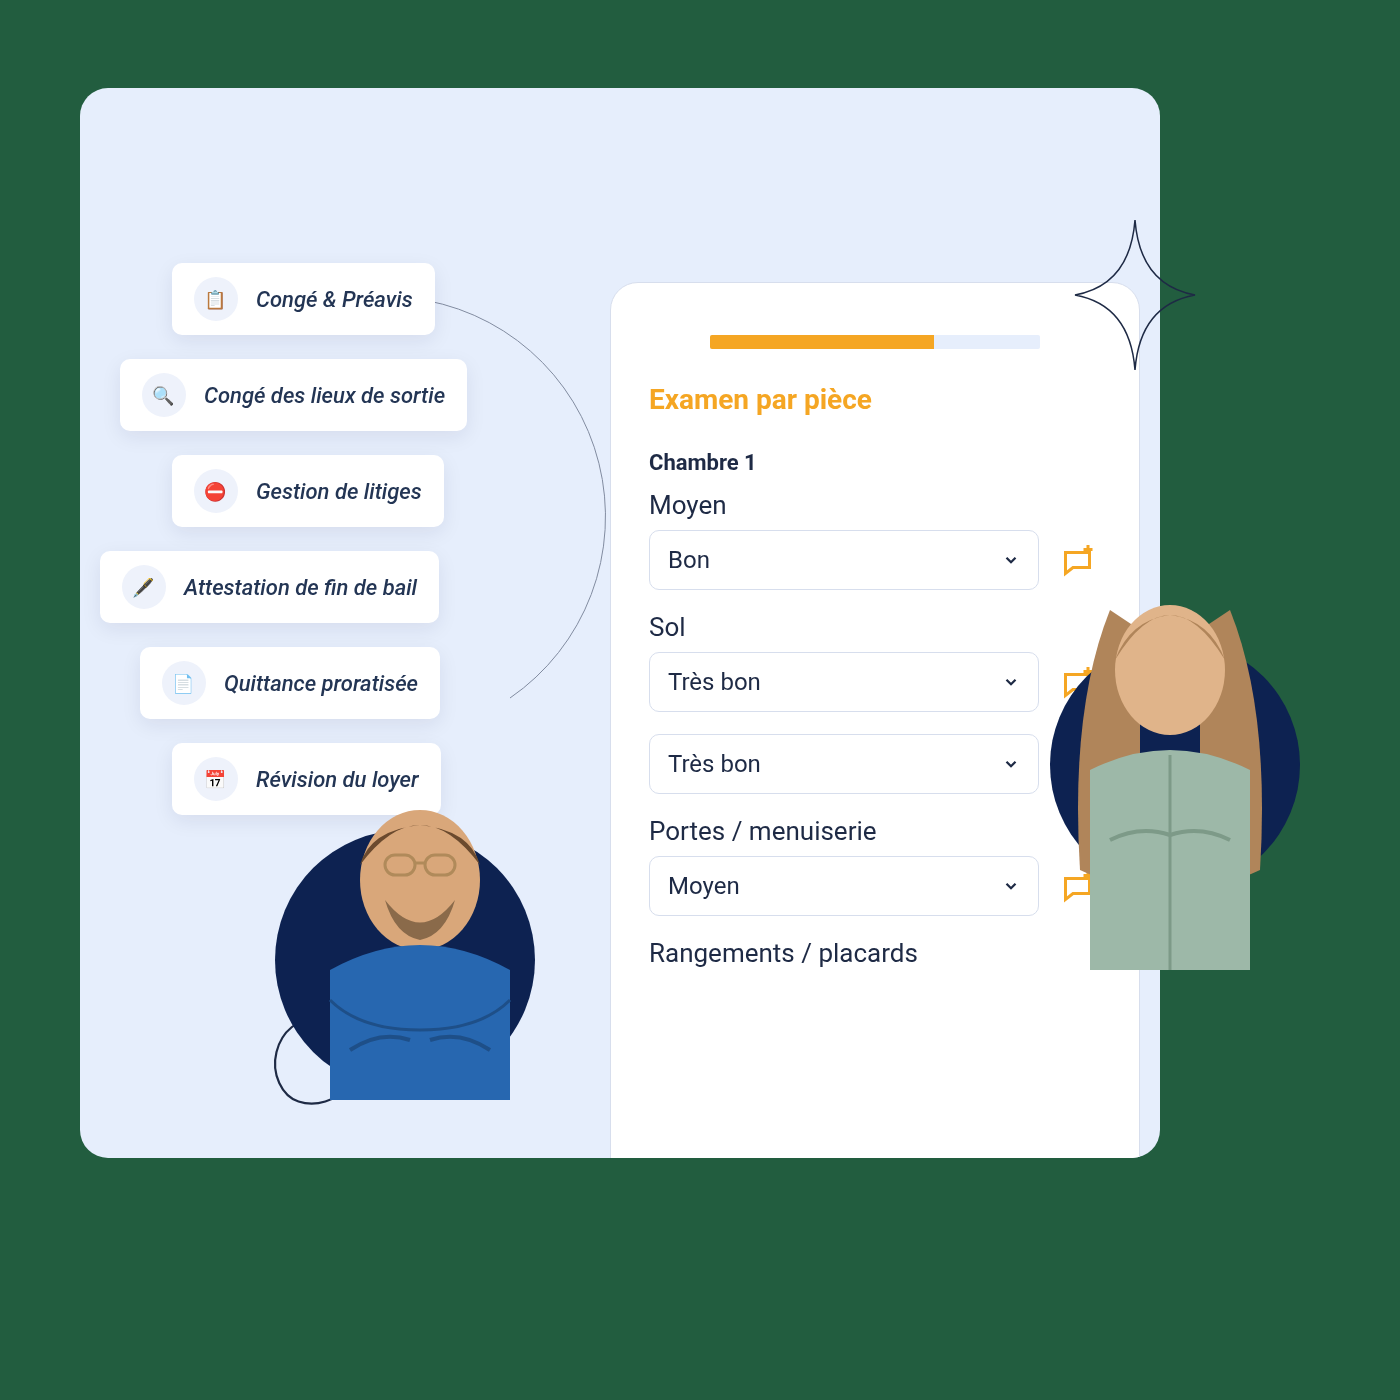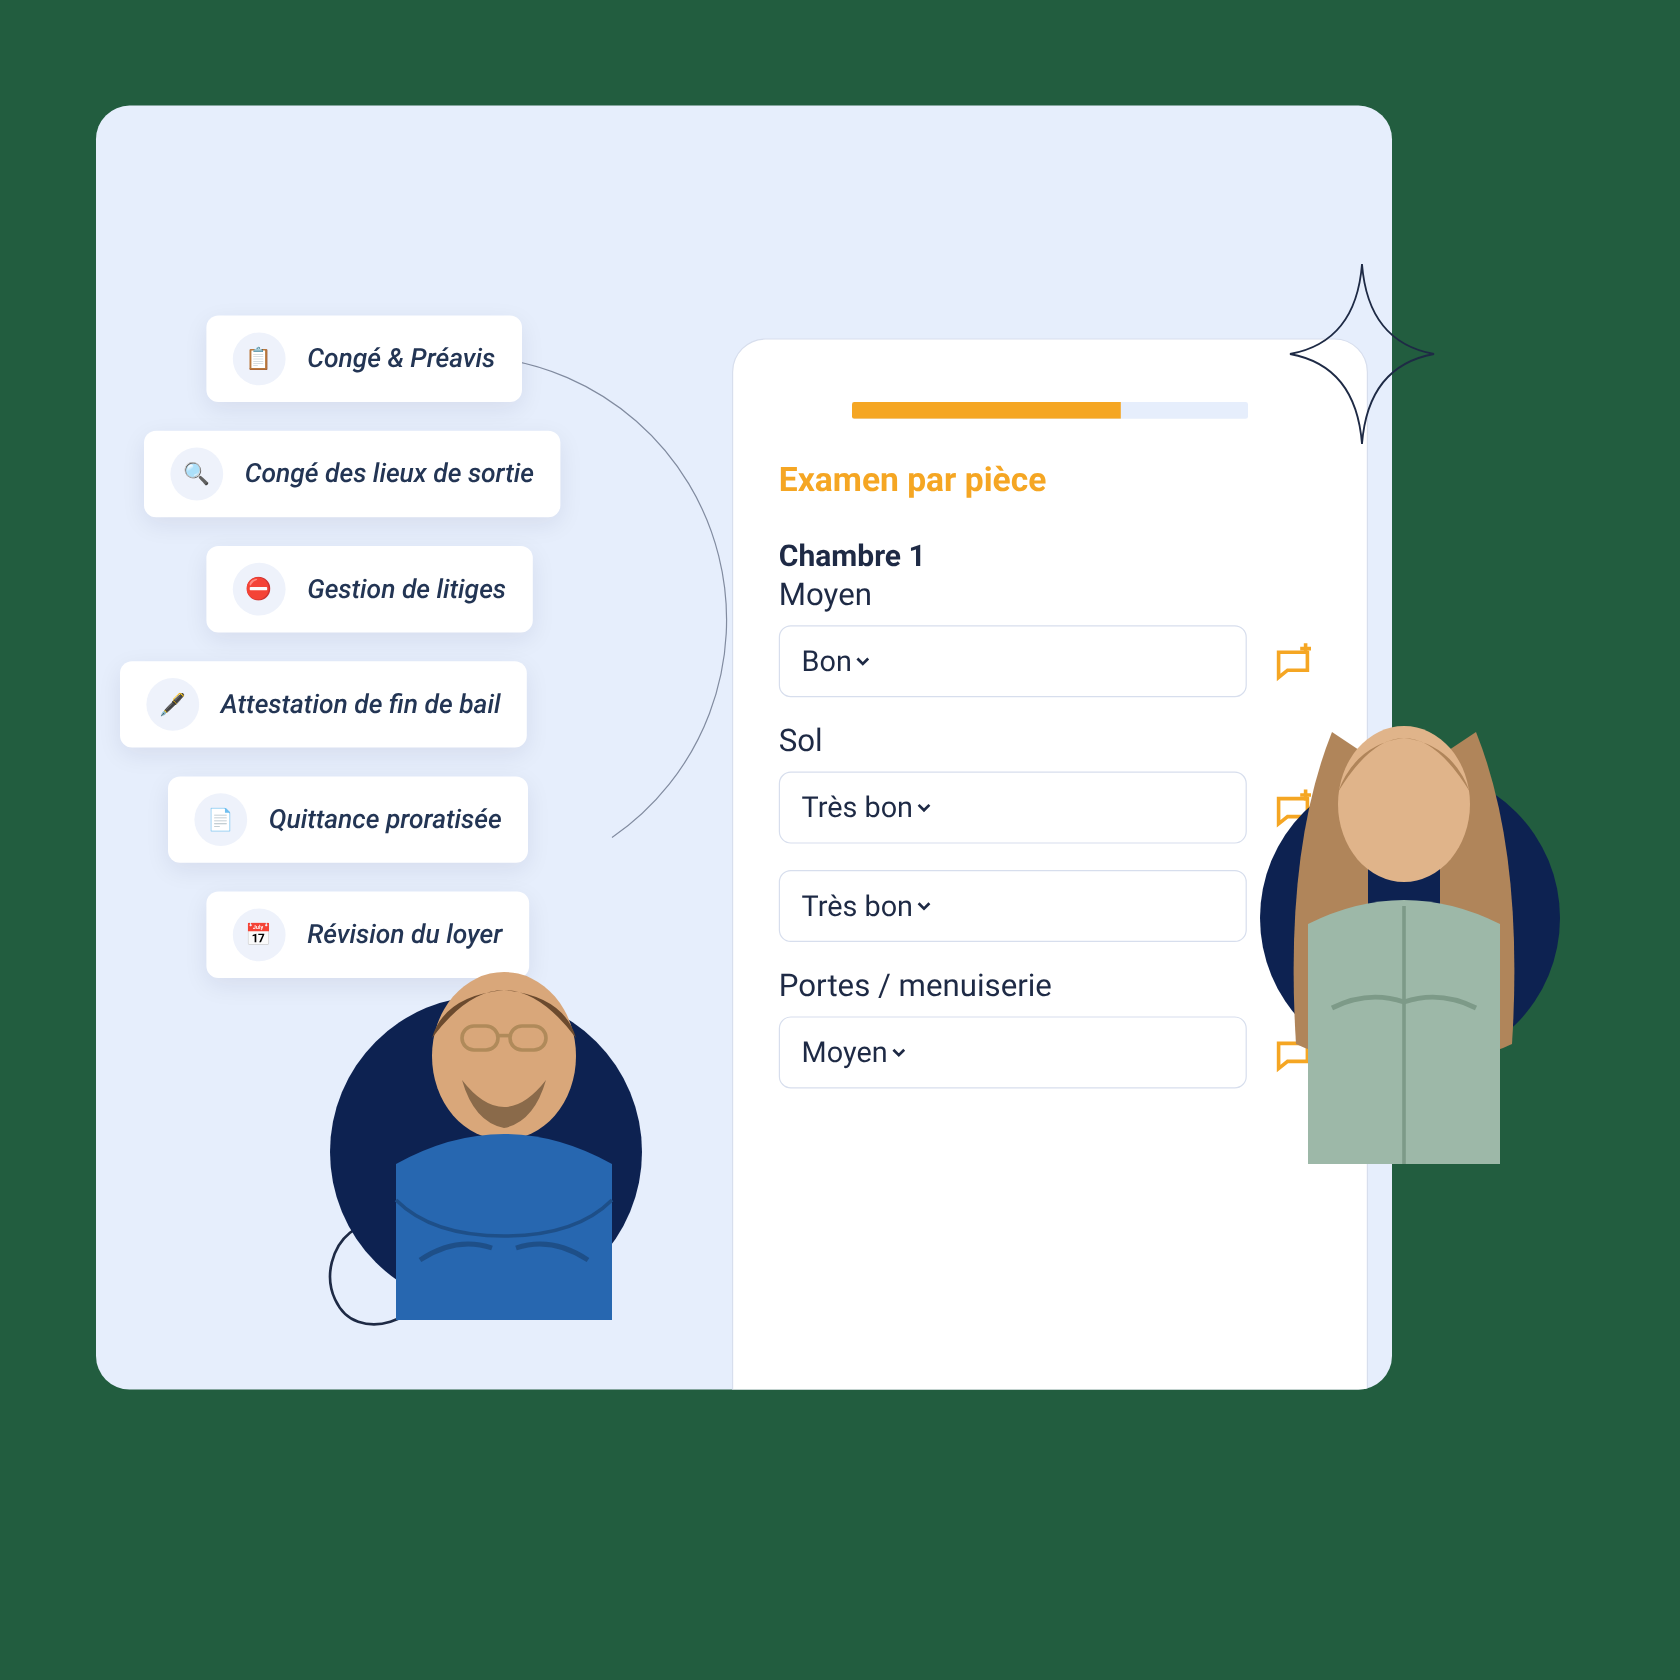--- a/index.html
+++ b/index.html
@@ -88,23 +88,23 @@
       width: 68%;
     }
     .section-title {
       color: #f5a623;
       font-size: 28px;
       font-weight: 700;
       margin-bottom: 34px;
     }
     .room-name {
       color: #1e2a45;
-      font-size: 25px;
+      font-size: 22px;
       font-weight: 700;
-      margin-bottom: 2px;
+      margin-bottom: 15px;
     }
     .field-block {
       margin-bottom: 22px;
     }
     .field-label {
       color: #1e2a45;
       font-size: 26px;
       font-weight: 400;
       margin-bottom: 10px;
     }
@@ -113,20 +113,21 @@
       align-items: center;
       gap: 18px;
     }
     .select-box {
       flex: 1;
       height: 60px;
       border: 1px solid #d7deed;
       border-radius: 10px;
       display: flex;
       align-items: center;
+      justify-content: space-between;
       padding: 0 18px;
     }
     .select-value {
       color: #1e2a45;
       font-size: 24px;
       font-weight: 400;
     }
     .chevron {
       width: 18px;
       height: 18px;
@@ -311,20 +312,23 @@
         </div>
         <div class="comment-btn">
           <svg width="36" height="36" viewBox="0 0 24 24" fill="none" stroke="#f5a623" stroke-width="2">
               <path d="M3 7h16v10H8l-5 4V7z"></path>
               <path d="M18 2v6M15 5h6"></path>
             </svg>
         </div>
       </div>
     </div>
 
+    <div class="field-block">
+      <div class="field-label">Rangements / placards</div>
+    </div>
   </div>
 
   <svg class="blob" viewBox="0 0 100 100">
     <path d="M50 10c15 0 25 10 30 20s10 25 0 40-30 20-45 15-25-25-20-45 20-30 35-30z"></path>
   </svg>
 </div>
 
 <svg class="sparkle" viewBox="0 0 130 160">
   <path d="M65 5 Q70 70 125 80 Q70 90 65 155 Q60 90 5 80 Q60 70 65 5 Z"></path>
 </svg>

